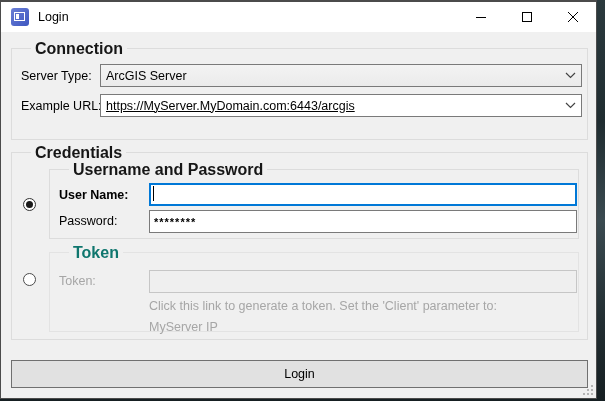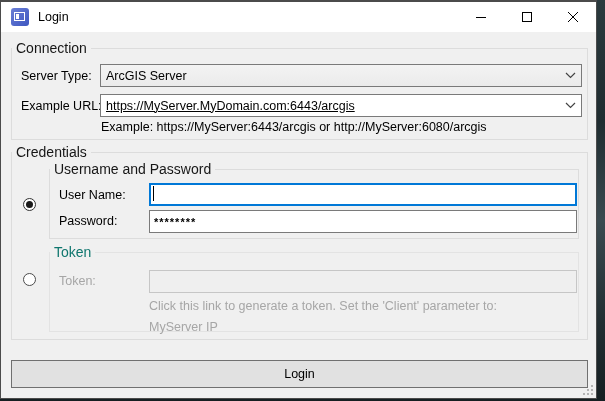--- a/index.html
+++ b/index.html
@@ -43,23 +43,23 @@
   .win-buttons { position: absolute; right: 0; top: 0; height: 30px; display: flex; }
   .win-btn { width: 46px; height: 30px; display: flex; align-items: center; justify-content: center; background: transparent; border: none; cursor: default; }
   .win-btn svg { display: block; }
 
   
   .groupbox {
     position: absolute;
     border: 1px solid #dcdcdc;
   }
   .groupbox > .gb-label {
-    position: absolute; top: -8px; left: 0;
+    position: absolute; top: -8px; left: 19px;
     background: #f0f0f0; padding: 0 4px;
-    font-size: 14px; color: #161616; line-height: 15px;
+    font-size: 16px; color: #161616; line-height: 15px; font-weight: bold;
   }
   .groupbox.disabled { border-color: #e3e3e3; }
   .groupbox.disabled > .gb-label { color: #0f766e; }
 
   .field-label { position: absolute; font-size: 12.5px; color: #000000; }
   .field-label.disabled { color: #a6a6a6; }
 
   
   .combo {
     position: absolute; height: 23px;
@@ -179,33 +179,32 @@
   <div class="field-label" style="left:20px; top:97px;">Example URL:</div>
   <div class="combo editable" style="left:99px; top:92px; width:482px;text-decoration:underline;">
     <span class="combo-text">https://MyServer.MyDomain.com:6443/arcgis</span>
     <span class="chev">
       <svg width="11" height="7" viewBox="0 0 11 7">
           <polyline points="1,1 5.5,5.5 10,1" fill="none" stroke="#444" stroke-width="1.2"></polyline>
         </svg>
     </span>
   </div>
 
-  <div class="helper-text" style="left:100px; top:118px;">Example: https://MyServer:6443/arcgis or http://MyServer:6080/arcgis</div>
 
   <div class="groupbox" style="left:10px; top:150px; width:577px; height:188px;">
     <span class="gb-label">Credentials</span>
   </div>
 
   <div class="groupbox" style="left:48px; top:167px; width:530px; height:70px;">
     <span class="gb-label">Username and Password</span>
   </div>
 
   <div class="radio checked" style="left:22px; top:196px;"></div>
 
-  <div class="field-label" style="left:58px; top:186px;">User Name:</div>
+  <div class="field-label" style="left:58px; top:186px;font-weight:bold;">User Name:</div>
   <input class="textbox focused" style="left: 148px; top: 181px; width: 428px;" type="text" value="">
   <div class="caret"></div>
 
   <div class="field-label" style="left:58px; top:212px;">Password:</div>
   <input class="textbox password" style="left: 148px; top: 208px; width: 428px;" type="text" value="********">
 
   <div class="groupbox disabled" style="left:48px; top:250px; width:530px; height:80px;">
     <span class="gb-label">Token</span>
   </div>
 

